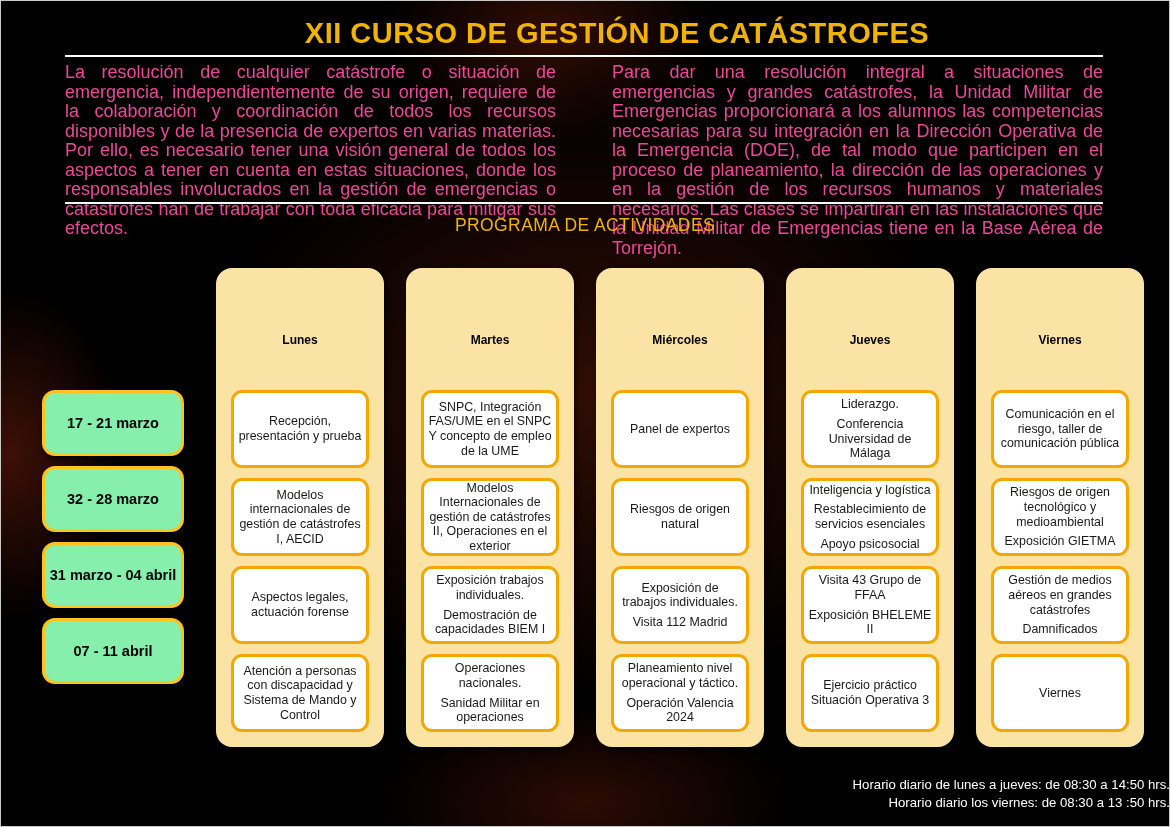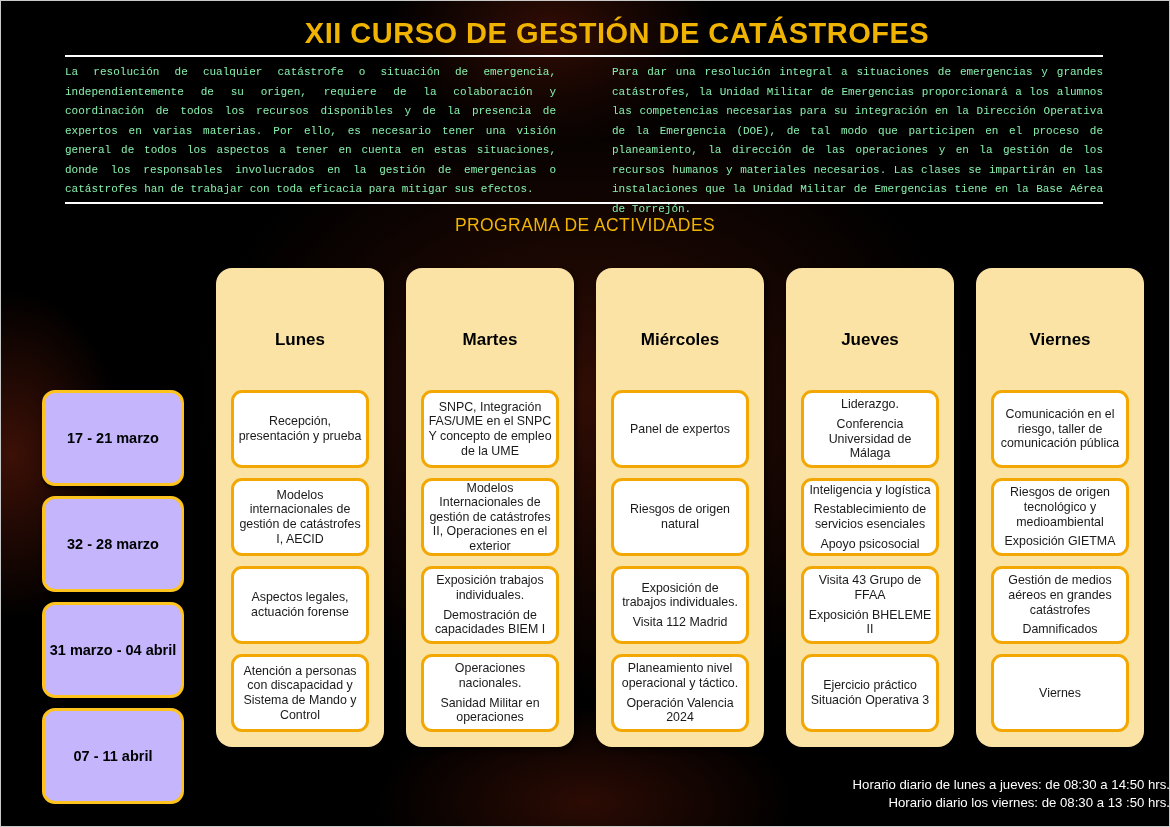--- a/index.html
+++ b/index.html
@@ -29,52 +29,51 @@
     font-size:29px;font-weight:bold;letter-spacing:0.5px;margin-left:32px;
   }
   .rule{position:absolute;left:65px;width:1038px;height:2px;background:#fff;}
   .rule1{top:55px;}
   .rule2{top:202px;}
   .intro{
     position:absolute;top:63px;left:65px;width:1038px;
     display:flex;justify-content:space-between;
   }
   .intro p{
-    width:491px;color:#86efac;font-size:11px;line-height:19.5px;
+    width:491px;color:#ec4899;font-size:18px;line-height:19.5px;
     text-align:justify;
-    font-family:Liberation Mono, monospace;
   }
   .program-heading{
     position:absolute;top:215px;left:0;width:100%;
     text-align:center;color:var(--gold);
     font-size:17.5px;font-weight:normal;letter-spacing:0.4px;
   }
   .schedule{
     position:absolute;top:268px;left:42px;
     display:flex;align-items:flex-start;
   }
   .week-rail{width:142px;margin-right:32px;padding-top:122px;}
   .week-box{
-    width:142px;height:96px;margin-bottom:10px;
-    background:#c4b5fd;border:3px solid var(--datebox-border);border-radius:13px;
+    width:142px;height:66px;margin-bottom:10px;
+    background:#86efac;border:3px solid var(--datebox-border);border-radius:13px;
     display:flex;align-items:center;justify-content:center;
     font-size:14.5px;font-weight:bold;color:#000;text-align:center;
     box-shadow:0 3px 3px rgba(0,0,0,0.55);
   }
   .day-col{
     width:168px;margin-right:22px;
     background:var(--cream);border-radius:16px;
     padding-bottom:15px;
     box-shadow:3px 3px 4px rgba(0,0,0,0.5);
   }
   .day-col:last-child{margin-right:0;}
   .day-header{
     height:122px;display:flex;align-items:center;justify-content:center;
     padding-top:22px;
-    font-size:17px;font-weight:bold;color:#000;
+    font-size:12px;font-weight:bold;color:#000;
   }
   .cell{
     height:78px;margin:0 15px 10px 15px;
     background:#fff;border:3px solid var(--cell-border);border-radius:11px;
     display:flex;flex-direction:column;align-items:center;justify-content:center;
     padding:3px 4px;
   }
   .cell:last-child{margin-bottom:0;}
   .cell div{
     font-size:12.4px;line-height:14.6px;color:var(--ink);

